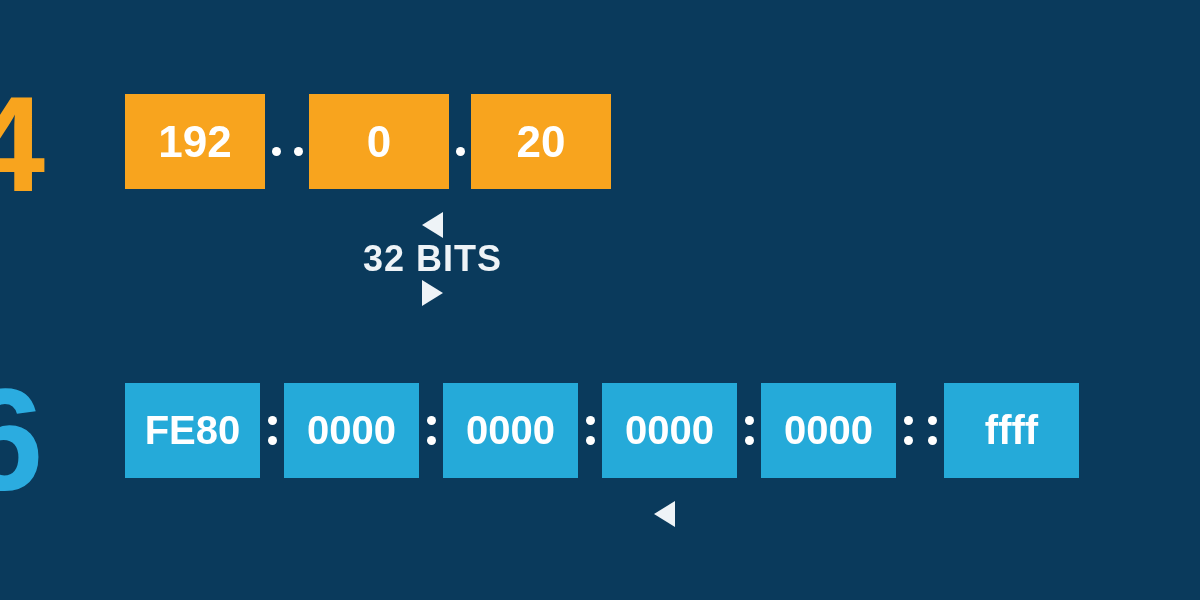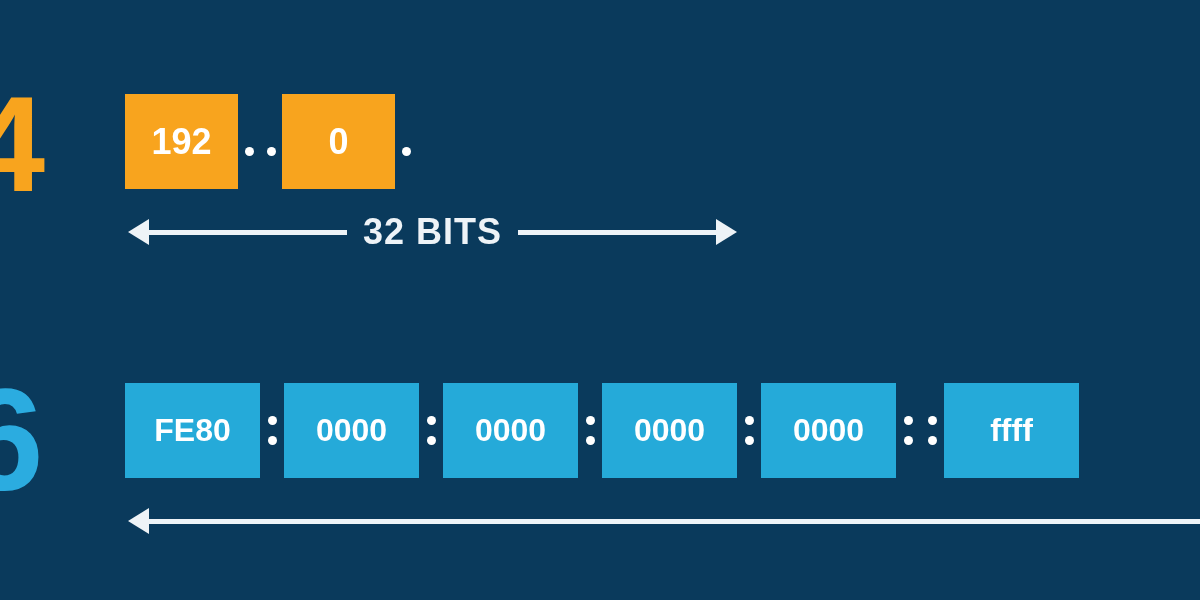--- a/index.html
+++ b/index.html
@@ -53,28 +53,28 @@
   .addr-box {
     height: 95px;
     display: flex;
     align-items: center;
     justify-content: center;
     font-weight: 700;
     color: var(--white);
     flex: none;
   }
   .addr-box.orange {
-    width: 113px;
+    width: 140px;
     background: var(--orange);
-    font-size: 36px;
+    font-size: 44px;
   }
   .addr-box.blue {
     width: 135px;
     background: var(--cyan);
-    font-size: 32px;
+    font-size: 40px;
   }
 
   
   .sep {
     flex: none;
     display: flex;
     flex-direction: column;
     align-items: center;
     justify-content: center;
   }
@@ -88,20 +88,21 @@
   }
   .sep-dot .dot { margin-top: 20px; }
   .sep-colon .dot + .dot { margin-top: 11px; }
 
   
   .dim-arrow {
     position: absolute;
     display: flex;
     align-items: center;
     height: 40px;
+    flex-direction: column;
   }
   .arrow-32 {
     left: 128px;
     top: 212px;
     width: 609px;
   }
   .arrow-128 {
     left: 128px;
     top: 501px;
     width: 1072px;
@@ -143,20 +144,21 @@
     <div class="sep sep-dot">
         <span class="dot"></span>
       </div>
     <div class="sep sep-dot">
         <span class="dot"></span>
       </div>
     <div class="addr-box orange">0</div>
     <div class="sep sep-dot">
         <span class="dot"></span>
       </div>
+    <div class="addr-box orange">20</div>
   </div>
 
   <div class="dim-arrow arrow-32">
     <span class="head head-left"></span>
     <span class="line"></span>
     <span class="bits-label">32 BITS</span>
     <span class="line"></span>
     <span class="head head-right"></span>
   </div>
 

